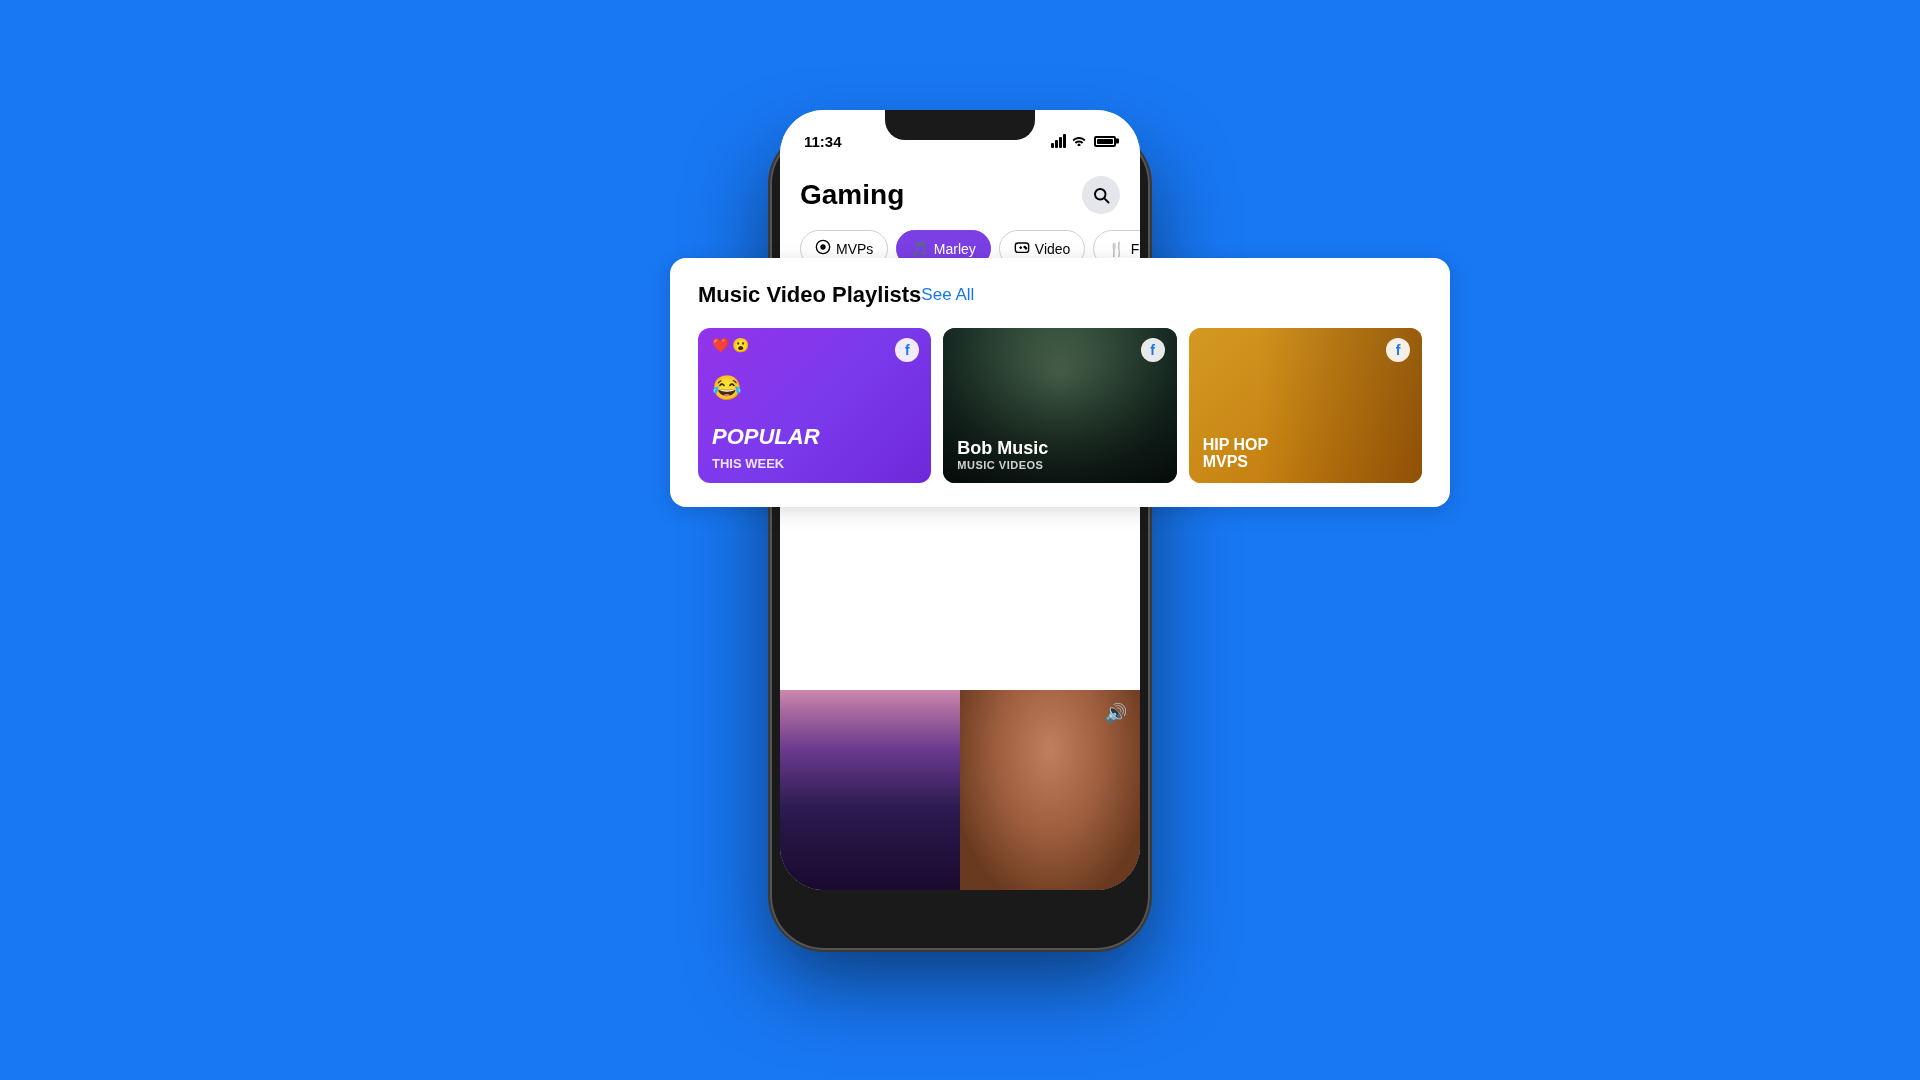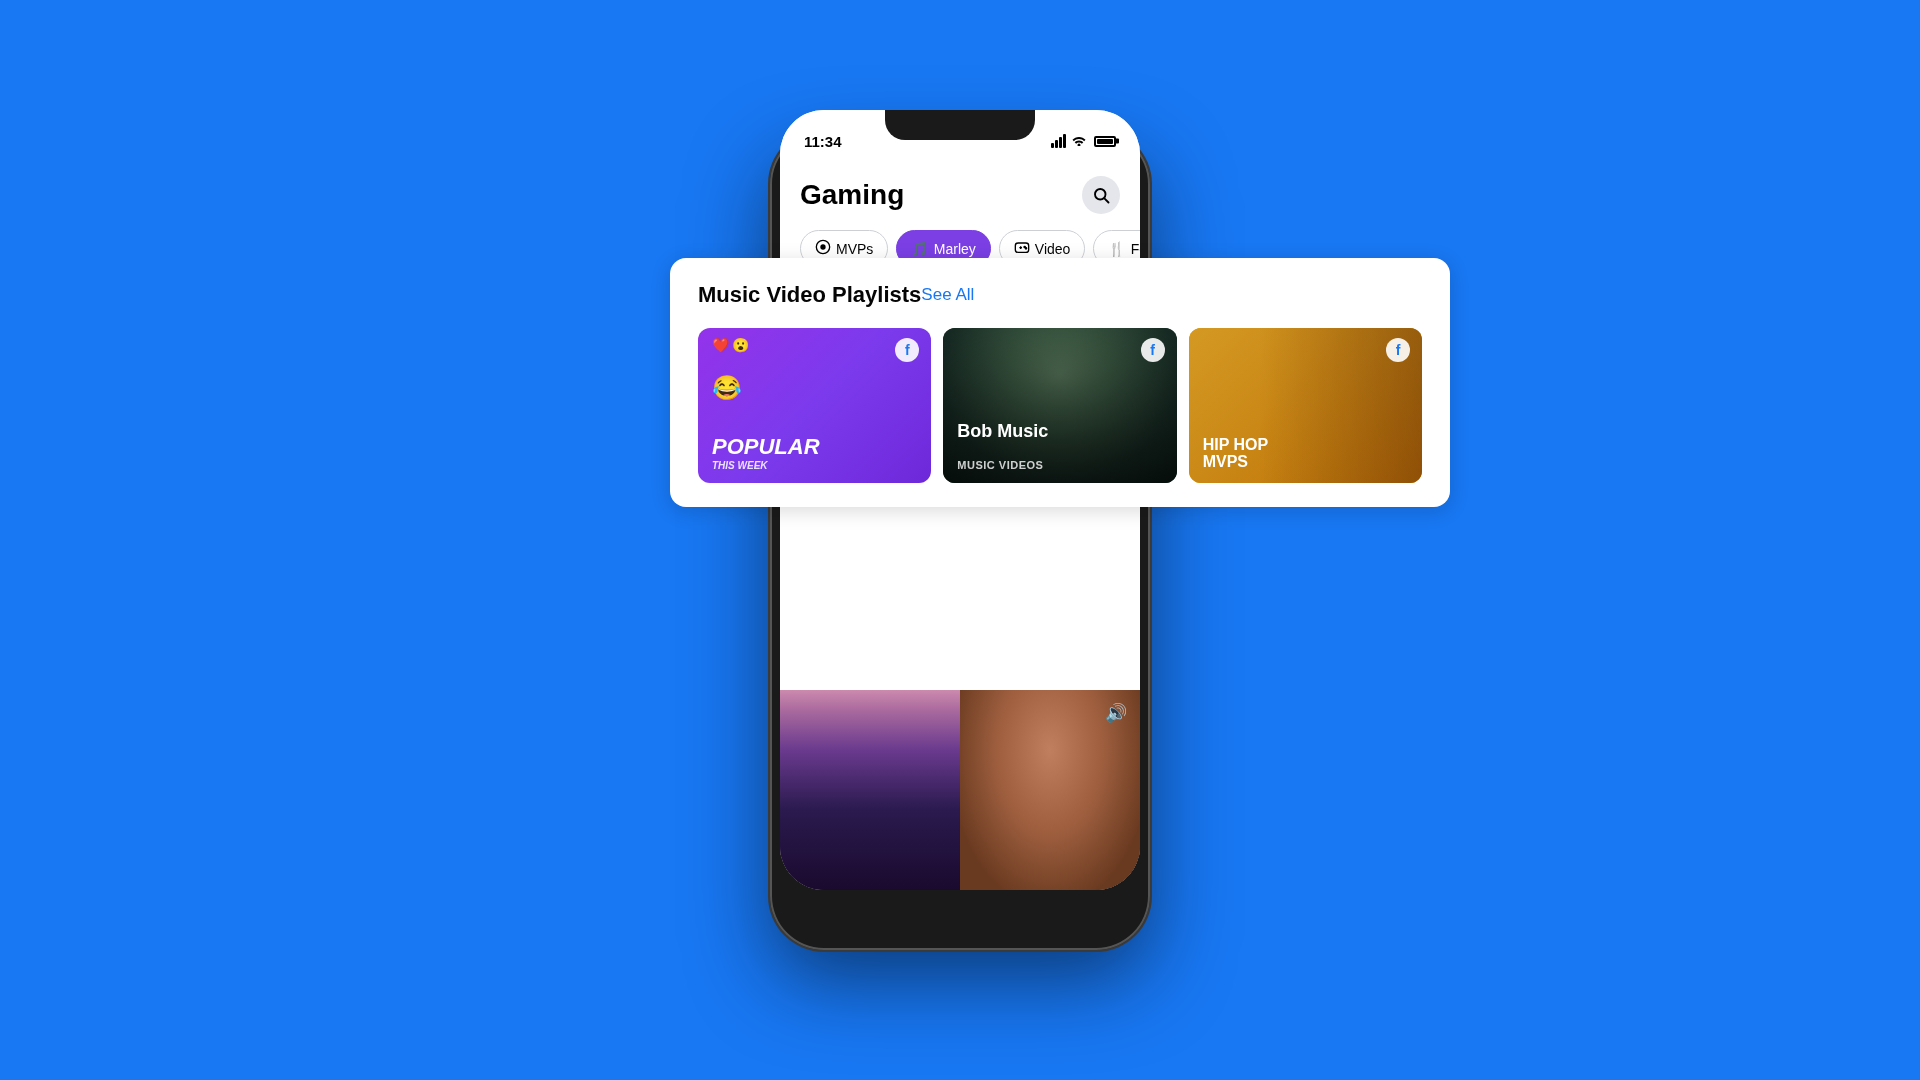--- a/index.html
+++ b/index.html
@@ -323,26 +323,25 @@
     .popular-title {
       font-size: 22px;
       font-weight: 900;
       color: #fff;
       text-transform: uppercase;
       line-height: 1;
       font-style: italic;
     }
 
     .popular-subtitle {
-      font-size: 10px;
+      font-size: 13px;
       font-weight: 600;
       color: rgba(255,255,255,0.85);
       text-transform: uppercase;
-      margin-top: 2px;
-      font-style: italic;
+      margin-top: 8px;
     }
 
     
     .playlist-bob {
       background: #2d4a3e;
       position: relative;
     }
 
     .playlist-bob-bg {
       position: absolute;
@@ -378,21 +377,21 @@
       font-weight: 800;
       color: #fff;
       line-height: 1.1;
     }
 
     .bob-subtitle {
       font-size: 11px;
       font-weight: 600;
       color: rgba(255,255,255,0.8);
       text-transform: uppercase;
-      margin-top: 17px;
+      margin-top: 0;
       letter-spacing: 0.5px;
     }
 
     
     .playlist-hiphop {
       background: #e8a000;
       position: relative;
       overflow: hidden;
     }
 

